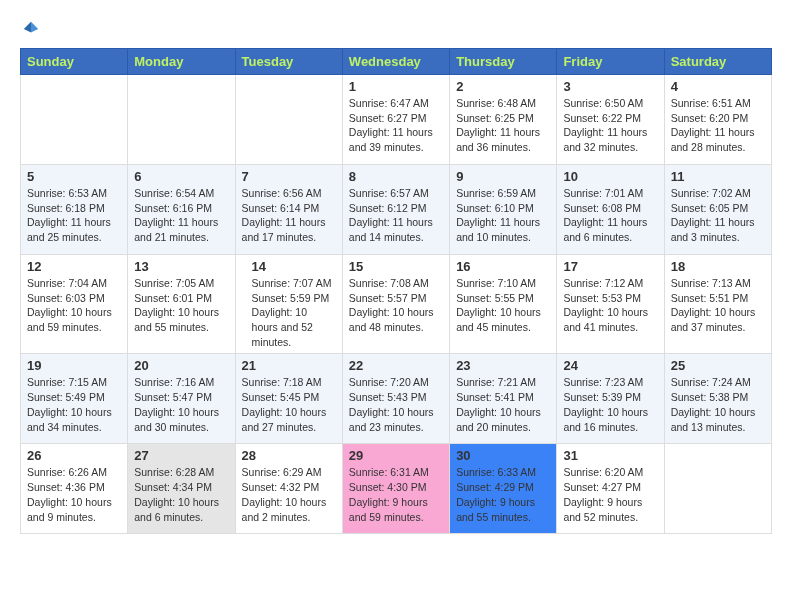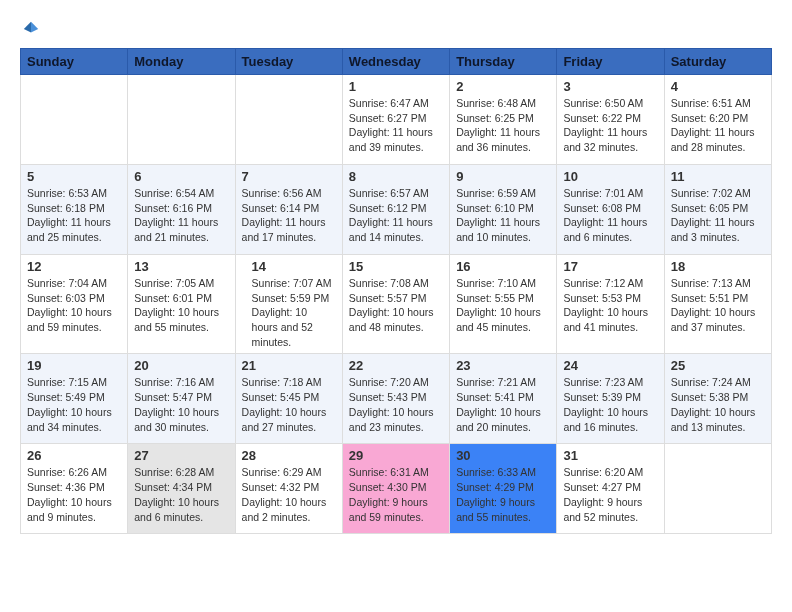--- a/index.html
+++ b/index.html
@@ -48,21 +48,21 @@
       font-size: 14px;
       color: #555;
     }
     table {
       width: 100%;
       border-collapse: collapse;
       table-layout: fixed;
     }
     th {
       background-color: #3a6dbf;
-      color: #0f172a;
+      color: #bef264;
       text-align: left;
       padding: 5px 6px;
       font-size: 13px;
       font-weight: bold;
       border: 1px solid #2a5aaa;
     }
     td {
       vertical-align: top;
       border: 1px solid #ddd;
       padding: 4px 6px;

